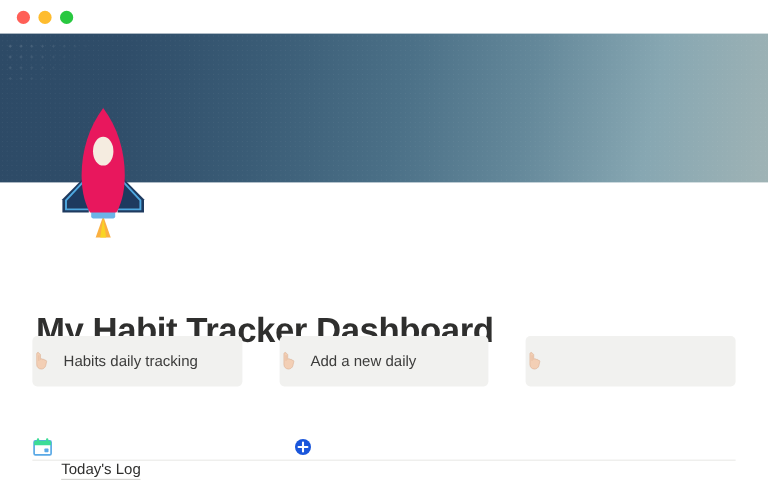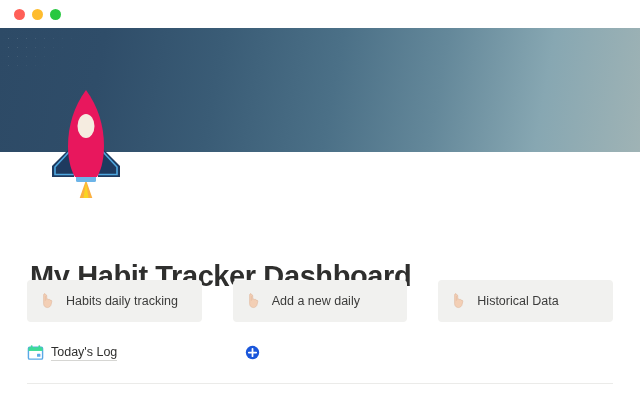--- a/index.html
+++ b/index.html
@@ -108,21 +108,20 @@
     display: flex;
     gap: 31px;
   }
   .info-card {
     width: 175px;
     height: 42px;
     background: #f1f1ef;
     border-radius: 4px;
     display: flex;
     align-items: center;
-    padding-left: 13px;
     gap: 10px;
     cursor: pointer;
   }
   .card-emoji {
     font-size: 15px;
     line-height: 1;
     width: 16px;
     display: flex;
     align-items: center;
     justify-content: center;
@@ -158,20 +157,21 @@
     justify-content: center;
     flex: 0 0 auto;
   }
   .link-icon svg { display: block; }
   .link-label {
     font-size: 12.5px;
     color: #2f2f2e;
     white-space: nowrap;
     border-bottom: 1px solid #d6d6d3;
     padding-bottom: 1px;
+    margin-top: 40px;
   }
 
   
   .page-divider {
     position: absolute;
     top: 383px;
     left: 27px;
     width: 586px;
     height: 1px;
     background: #ebebe9;
@@ -268,21 +268,20 @@
                  c0.35 -0.35 0.9 -0.45 1.35 -0.25
                  c0.4 0.2 0.6 0.55 0.6 0.95
                  c0.4 -0.25 0.95 -0.2 1.3 0.15
                  c0.3 0.3 0.4 0.7 0.3 1.1
                  l-0.8 3.6 c-0.45 2.0 -2.2 3.4 -4.25 3.4
                  c-2.4 0 -4.35 -1.95 -4.35 -4.35 l0 -10.0
                  c0 -0.9 0.7 -1.6 1.6 -1.6 z" fill="#f3cfb5" stroke="#dcb092" stroke-width="0.55"></path>
         <path d="M5.0 3.3 l0 5.4" stroke="#dcb092" stroke-width="0.5" fill="none"></path>
       </svg>
     </span>
-    <span class="card-label">Historical Data</span>
   </div>
 
 </div>
 
 <div class="link-row">
 
   <div class="link-item link-slot-1">
     <span class="link-icon">
       <svg viewBox="0 0 18 18" width="17" height="17" xmlns="http://www.w3.org/2000/svg">
         <rect x="1.5" y="3.5" width="15" height="12.5" rx="1.2" fill="none" stroke="#5aa9e6" stroke-width="1.5"></rect>

